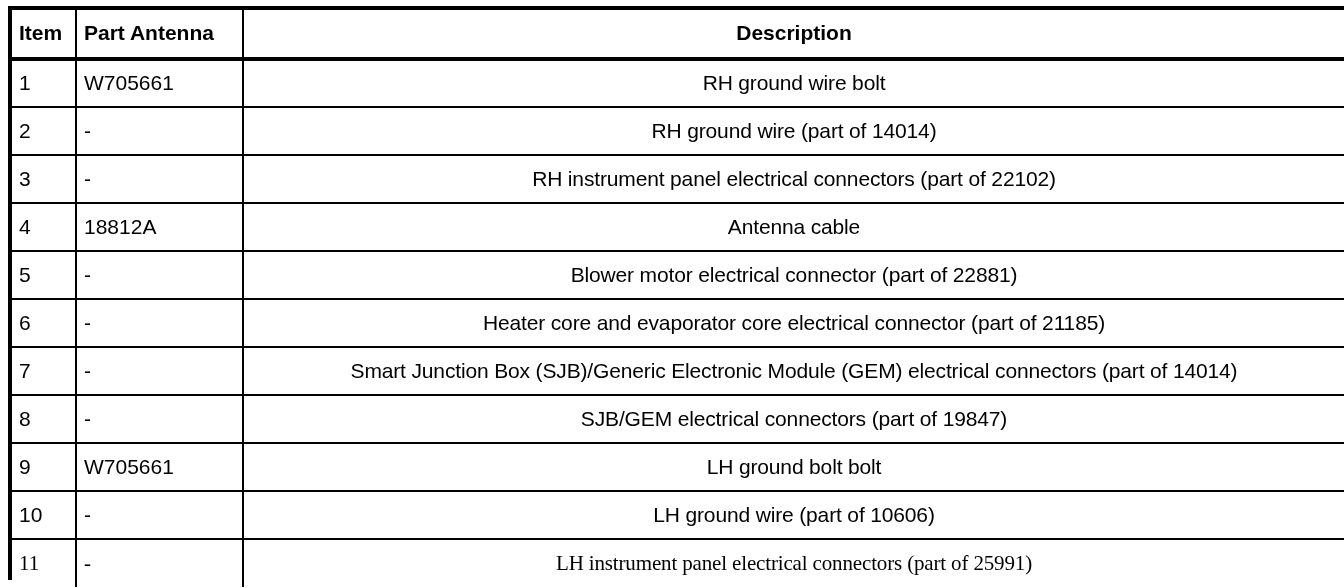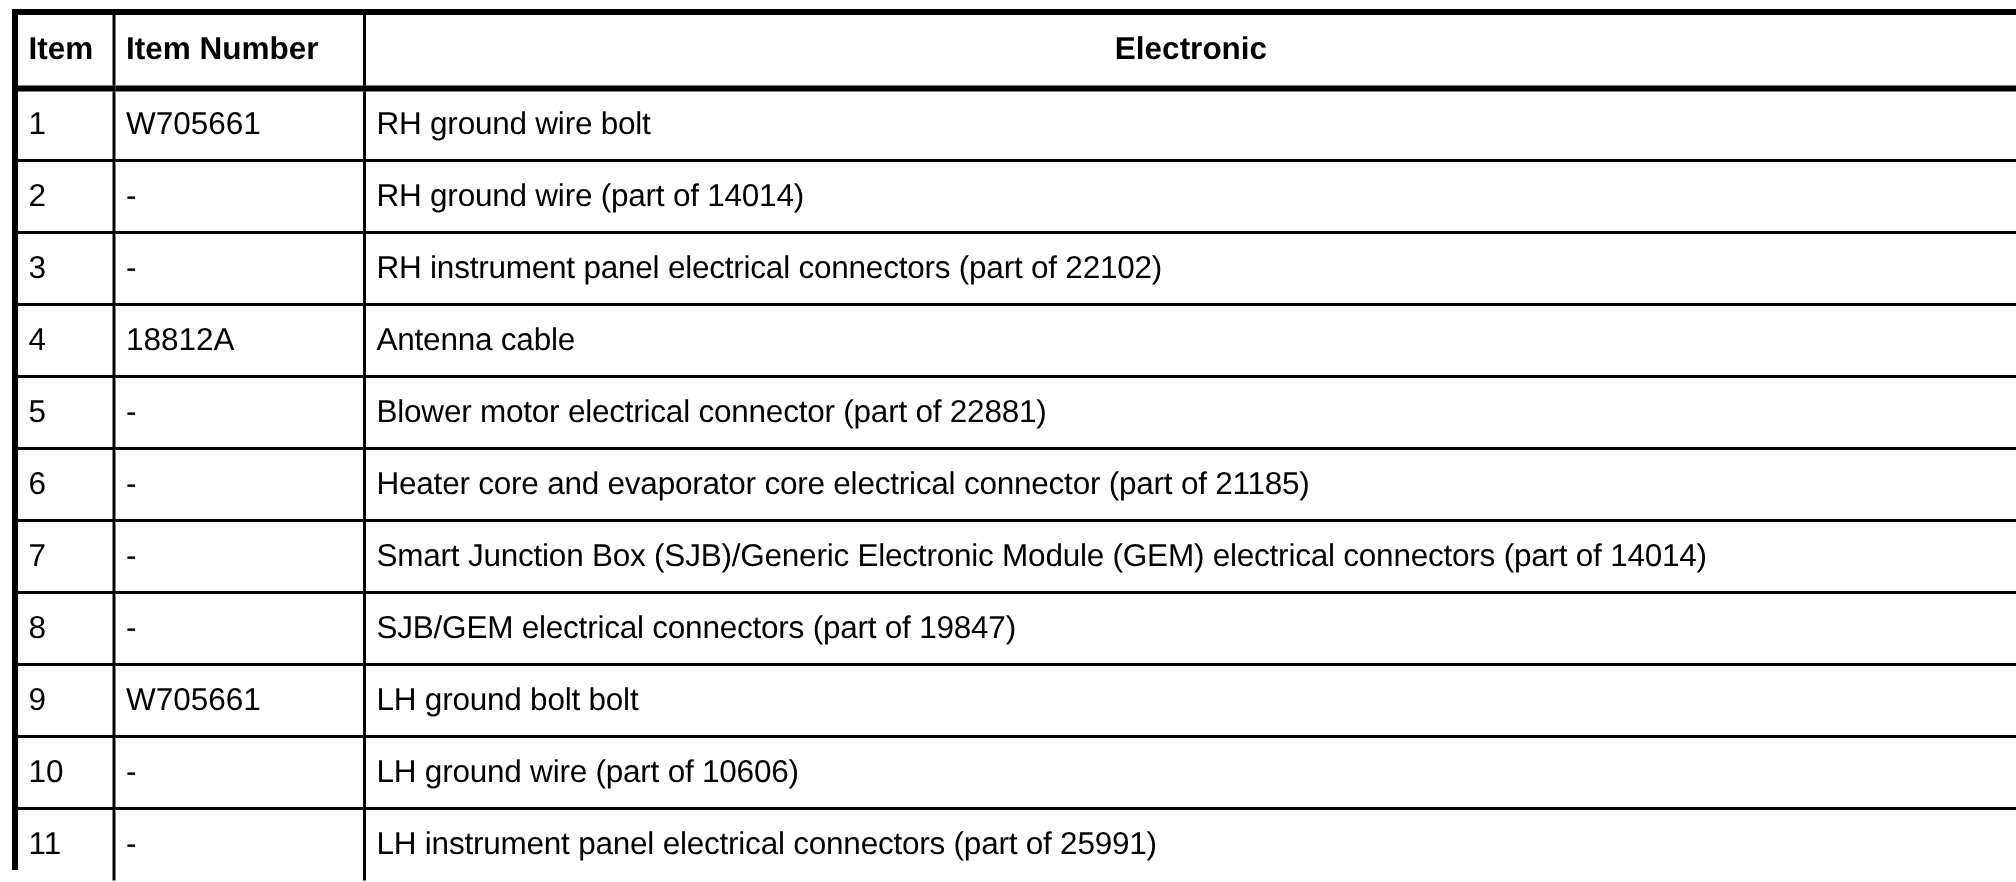--- a/index.html
+++ b/index.html
@@ -60,20 +60,21 @@
     background: #ffffff;
   }
 
   table.parts-table th:last-child,
   table.parts-table td:last-child {
     border-right: none;
   }
 
   table.parts-table tr:last-child td {
     border-bottom: none;
+    font-family: Liberation Serif, serif;
   }
 
   
   table.parts-table thead th {
     font-weight: bold;
     border-bottom: 4px solid #000000;
     height: 47px;
     font-size: 21px;
   }
   th.th-item,
@@ -89,39 +90,40 @@
     height: 48px;
   }
   td.cell-item,
   td.cell-part,
   td.cell-desc {
     text-align: left;
     font-weight: normal;
   }
   td.cell-desc {
     letter-spacing: -0.15px;
+    text-align: center;
   }
 </style>
 </head>
 <body>
 
 <div class="page">
 
   <div class="parts-table-wrap">
     <table class="parts-table">
       <colgroup>
         <col class="col-item">
         <col class="col-part">
         <col class="col-desc">
       </colgroup>
       <thead>
         <tr>
           <th class="th-item">Item</th>
-          <th class="th-part">Item Number</th>
-          <th class="th-desc">Electronic</th>
+          <th class="th-part">Part Antenna</th>
+          <th class="th-desc">Description</th>
         </tr>
       </thead>
       <tbody id="parts-table-body">
 
       <tr>
             <td class="cell-item">1</td>
             <td class="cell-part">W705661</td>
             <td class="cell-desc">RH ground wire bolt</td>
           </tr>
           <tr>

